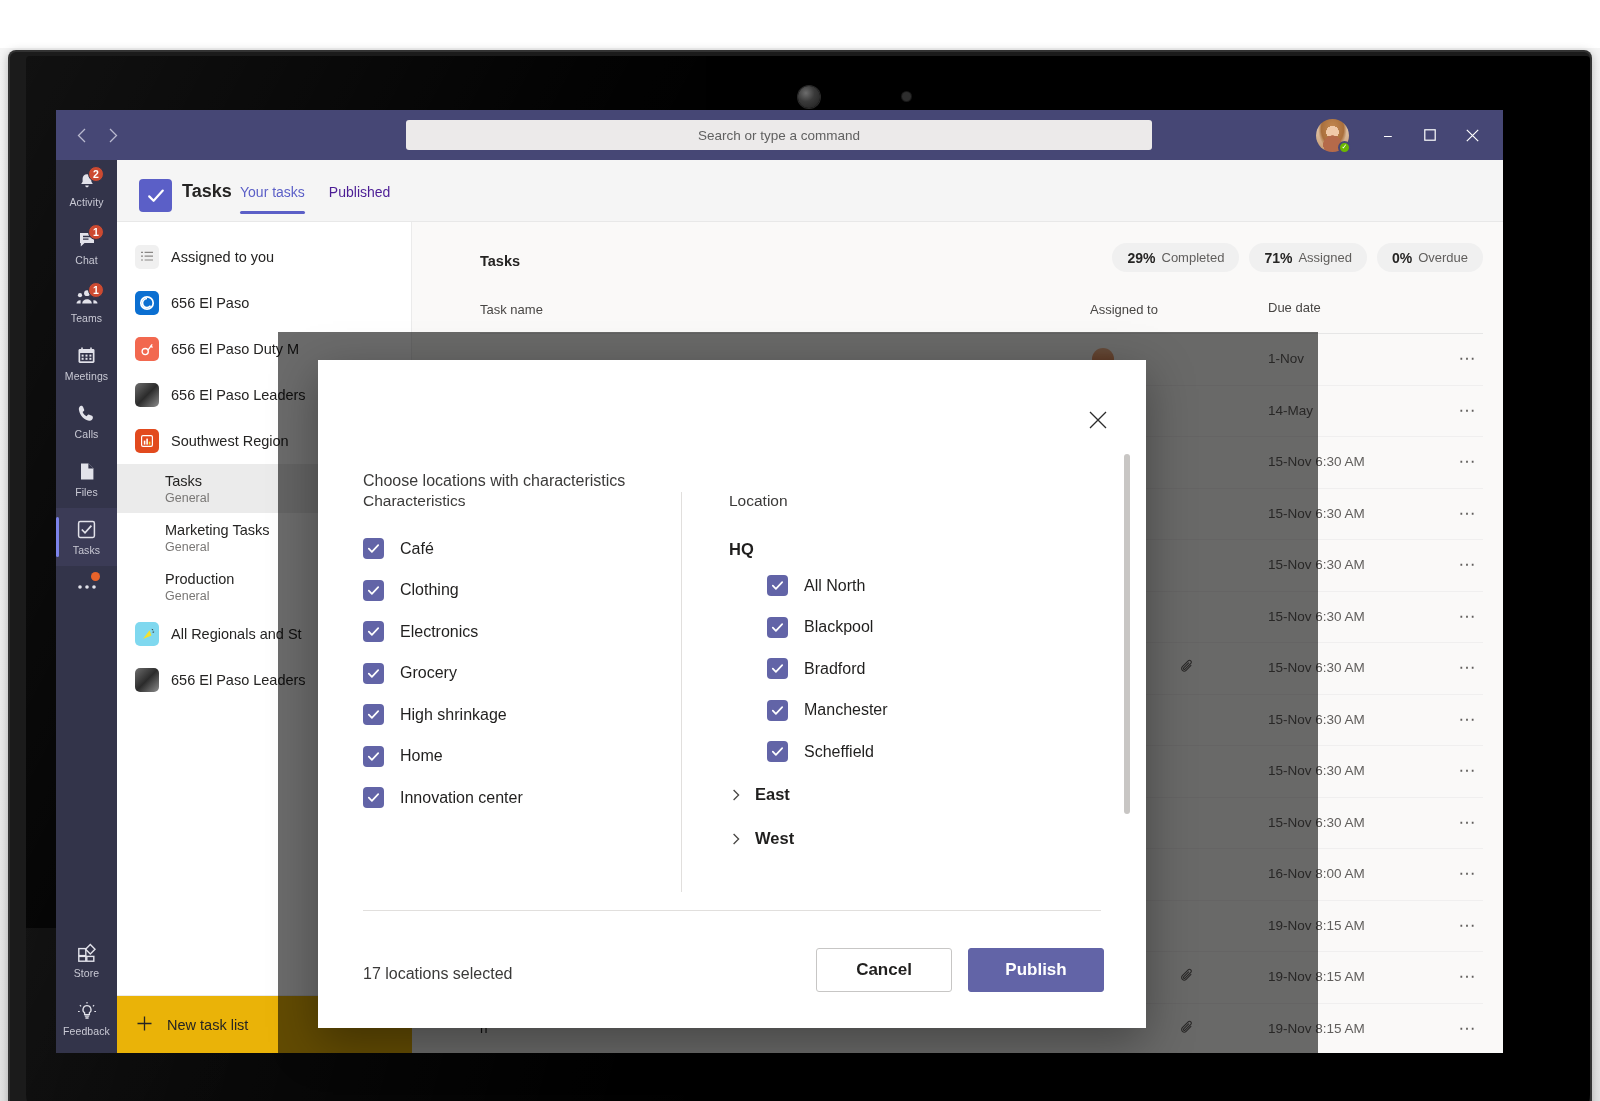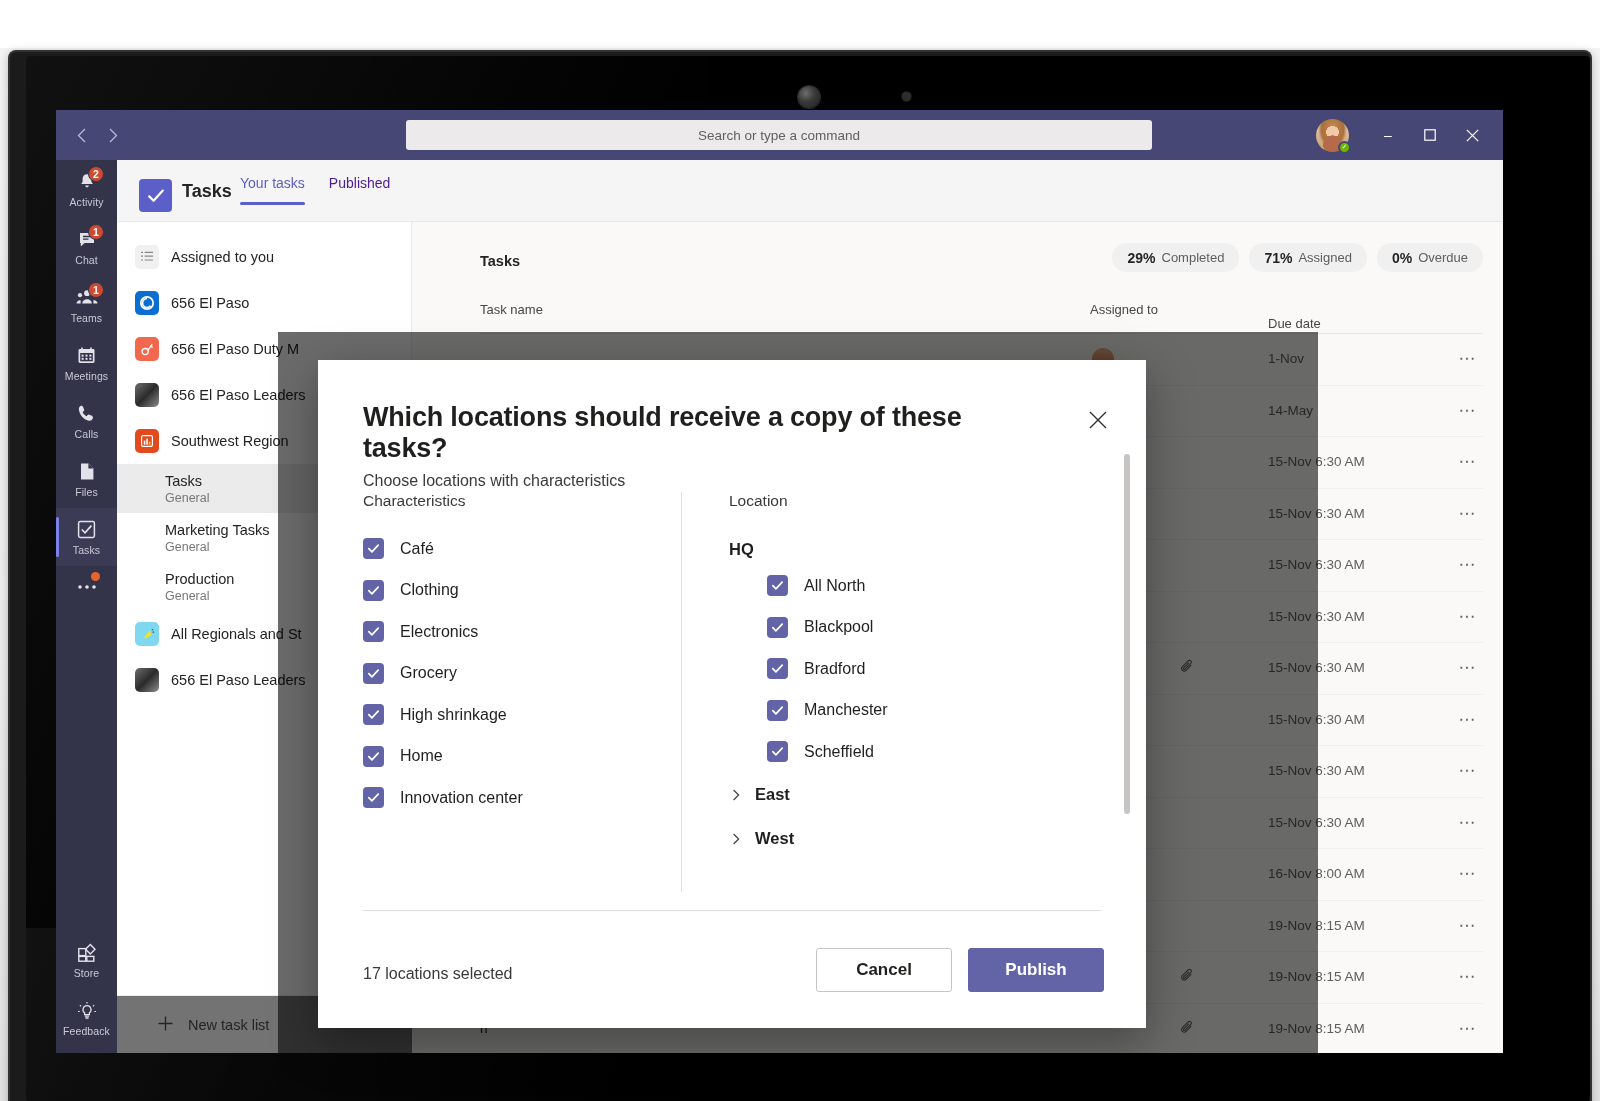--- a/index.html
+++ b/index.html
@@ -147,21 +147,21 @@
   .app-icon {
     position: absolute; left: 83px; top: 69px; width: 33px; height: 33px;
     background: #5b5fc7; border-radius: 4px;
     display: flex; align-items: center; justify-content: center;
     color: #fff; font-size: 19px;
   }
   .app-title {
     position: absolute; left: 126px; top: 71px;
     font-size: 18px; font-weight: bold; color: #252423;
   }
-  .app-tabs { position: absolute; left: 184px; top: 65px; display: flex; gap: 24px; }
+  .app-tabs { position: absolute; left: 184px; top: 74px; display: flex; gap: 24px; }
   .app-tab {
     position: relative; font-size: 14px; color: #4c1d95; padding-bottom: 14px; cursor: pointer;
   }
   .app-tab.active { color: #5b5fc7; }
   .app-tab.active::after {
     content: ""; position: absolute; left: 0; right: 0; bottom: 0; height: 3px;
     background: #5b5fc7; border-radius: 2px;
   }
 
   
@@ -186,22 +186,22 @@
     padding-left: 48px; height: 49px; cursor: pointer;
     display: flex; flex-direction: column; justify-content: center;
   }
   .sub-row.sel { background: #ebebeb; }
   .sub-title { font-size: 14.5px; color: #252423; line-height: 18px; }
   .sub-sub { font-size: 12.5px; color: #797775; line-height: 16px; }
 
   .new-list {
     position: absolute; left: 0; bottom: 0; width: 295px; height: 58px;
     border-top: 1px solid #ebebeb;
-    display: flex; align-items: center; gap: 14px; padding-left: 40px;
-    font-size: 14.5px; color: #252423; cursor: pointer; background:#737373;
+    display: flex; align-items: center; gap: 14px; padding-left: 19px;
+    font-size: 14.5px; color: #252423; cursor: pointer; background:#eab308;
   }
 
   
   .content {
     position: absolute; left: 356px; top: 112px; width: 1091px; height: 831px;
     background: #faf9f8;
   }
   .content-title {
     position: absolute; left: 68px; top: 31px; font-size: 14.5px; font-weight: bold; color:#252423;
   }
@@ -213,21 +213,21 @@
   .stat-num { font-size: 14px; font-weight: bold; color: #252423; }
   .stat-lbl { font-size: 13px; color: #605e5c; }
 
   .tbl-head {
     position: absolute; left: 68px; right: 20px; top: 78px; height: 34px;
     border-bottom: 1px solid #e6e6e6;
     font-size: 13px; color: #484644;
   }
   .th-name { position:absolute; left: 0; top: 2px; }
   .th-assigned { position:absolute; left: 610px; top: 2px; }
-  .th-due { position:absolute; left: 788px; top: 16px; }
+  .th-due { position:absolute; left: 788px; top: 0; }
 
   .rows { position: absolute; left: 68px; right: 20px; top: 112px; }
   .row {
     position: relative; height: 51.5px; border-bottom: 1px solid #f0efef;
     font-size: 13.5px; color: #605e5c;
   }
   .cell-name { position: absolute; left: 0; top: 17px; color:#252423; }
   .cell-due { position: absolute; left: 788px; top: 17px; }
   .cell-more { position: absolute; right: 6px; top: 14px; color: #605e5c; font-size: 17px; letter-spacing:1.5px; cursor:pointer; }
   .clip { position: absolute; left: 700px; top: 16px; color:#605e5c; font-size: 14px; }
@@ -683,21 +683,20 @@
             <div class="cell-due">19-Nov 8:15 AM</div>
             <div class="cell-more">⋯</div>
           </div>
         </div>
     </div>
 
     <div class="scrim"></div>
   </div>
 
   <div class="modal">
-    <div class="modal-title">Which locations should receive a copy of these tasks?</div>
     <div class="modal-close">
       <svg width="18" height="18" viewBox="0 0 18 18">
           <path d="M1 1 L17 17 M17 1 L1 17" stroke="currentColor" stroke-width="1.3"></path>
         </svg>
     </div>
     <div class="modal-sub">Choose locations with characteristics</div>
 
     <div class="cols">
       <div class="col-left">
         <div class="col-head" style="margin-bottom:18px;">Characteristics</div>

